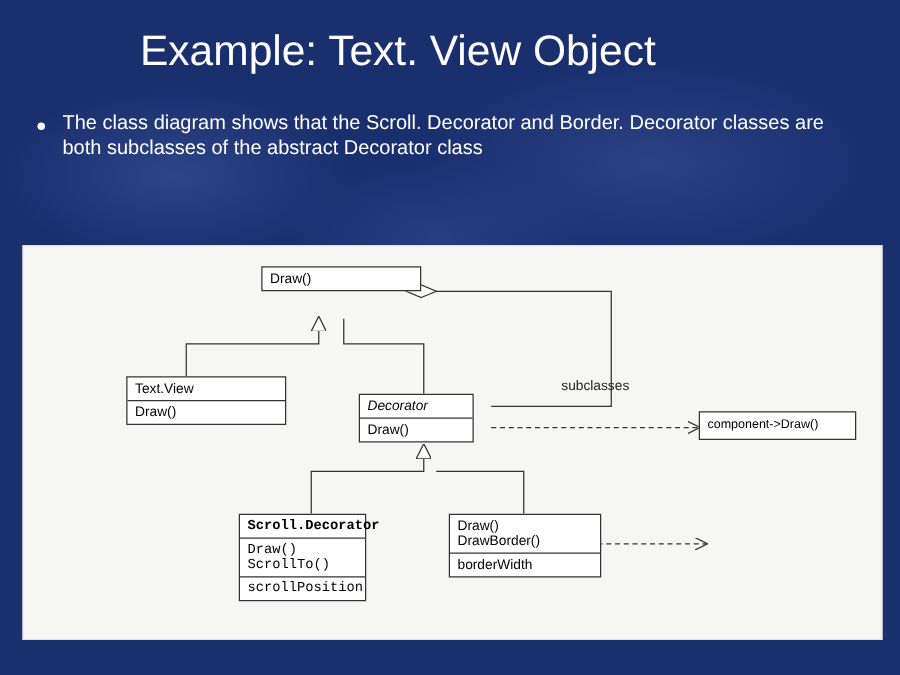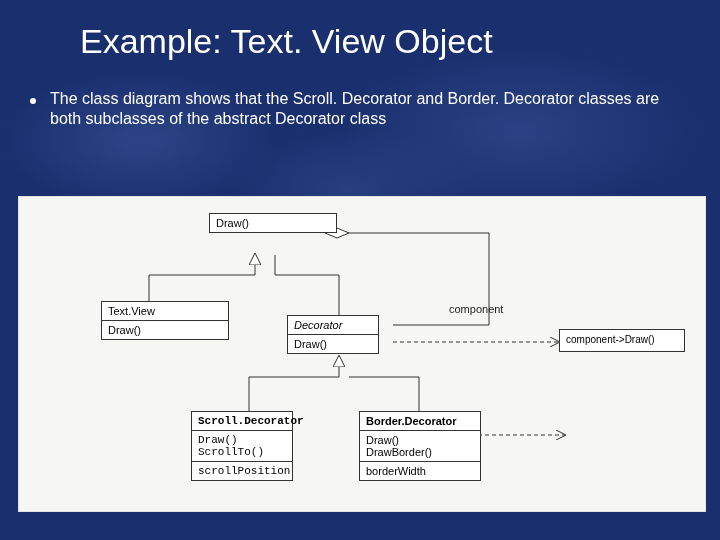--- a/index.html
+++ b/index.html
@@ -20,20 +20,21 @@
       radial-gradient(ellipse 260px 120px at 520px 130px, rgba(80,110,180,0.3), transparent 70%),
       radial-gradient(ellipse 180px 90px at 350px 190px, rgba(80,110,180,0.25), transparent 70%);
     pointer-events: none;
   }
   .title {
     position: relative;
     color: #fff;
     font-size: 34px;
     font-weight: 400;
     padding: 22px 0 0 80px;
+    margin-left: 32px;
   }
   .bullet-row {
     position: relative;
     display: flex;
     align-items: flex-start;
     padding: 28px 40px 0 30px;
     color: #fff;
     font-size: 16px;
     line-height: 1.25;
   }
@@ -132,31 +133,30 @@
   <div class="uml" style="left:82px; top:104px; width:128px;">
     <div class="uml-title nonitalic">Text.View</div>
     <div class="uml-body">Draw()</div>
   </div>
 
   <div class="uml" style="left:268px; top:118px; width:92px;">
     <div class="uml-title">Decorator</div>
     <div class="uml-body">Draw()</div>
   </div>
 
-  <div class="lbl" style="left:430px; top:106px;">component</div>
+  <div class="lbl" style="left:430px; top:106px;">subclasses</div>
 
   <div class="uml" style="left:172px; top:214px; width:102px;font-family:Liberation Mono, monospace;">
     <div class="uml-title nonitalic bold">Scroll.Decorator</div>
     <div class="uml-body sep" style="white-space:pre;">Draw()
 ScrollTo()</div>
     <div class="uml-body">scrollPosition</div>
   </div>
 
   <div class="uml" style="left:340px; top:214px; width:122px;">
-    <div class="uml-title nonitalic bold">Border.Decorator</div>
     <div class="uml-body sep" style="white-space:pre;">Draw()
 DrawBorder()</div>
     <div class="uml-body">borderWidth</div>
   </div>
 
   <div class="note" style="left:540px; top:132px; width:126px;">component-&gt;Draw()</div>
 
 
 </div>
 

